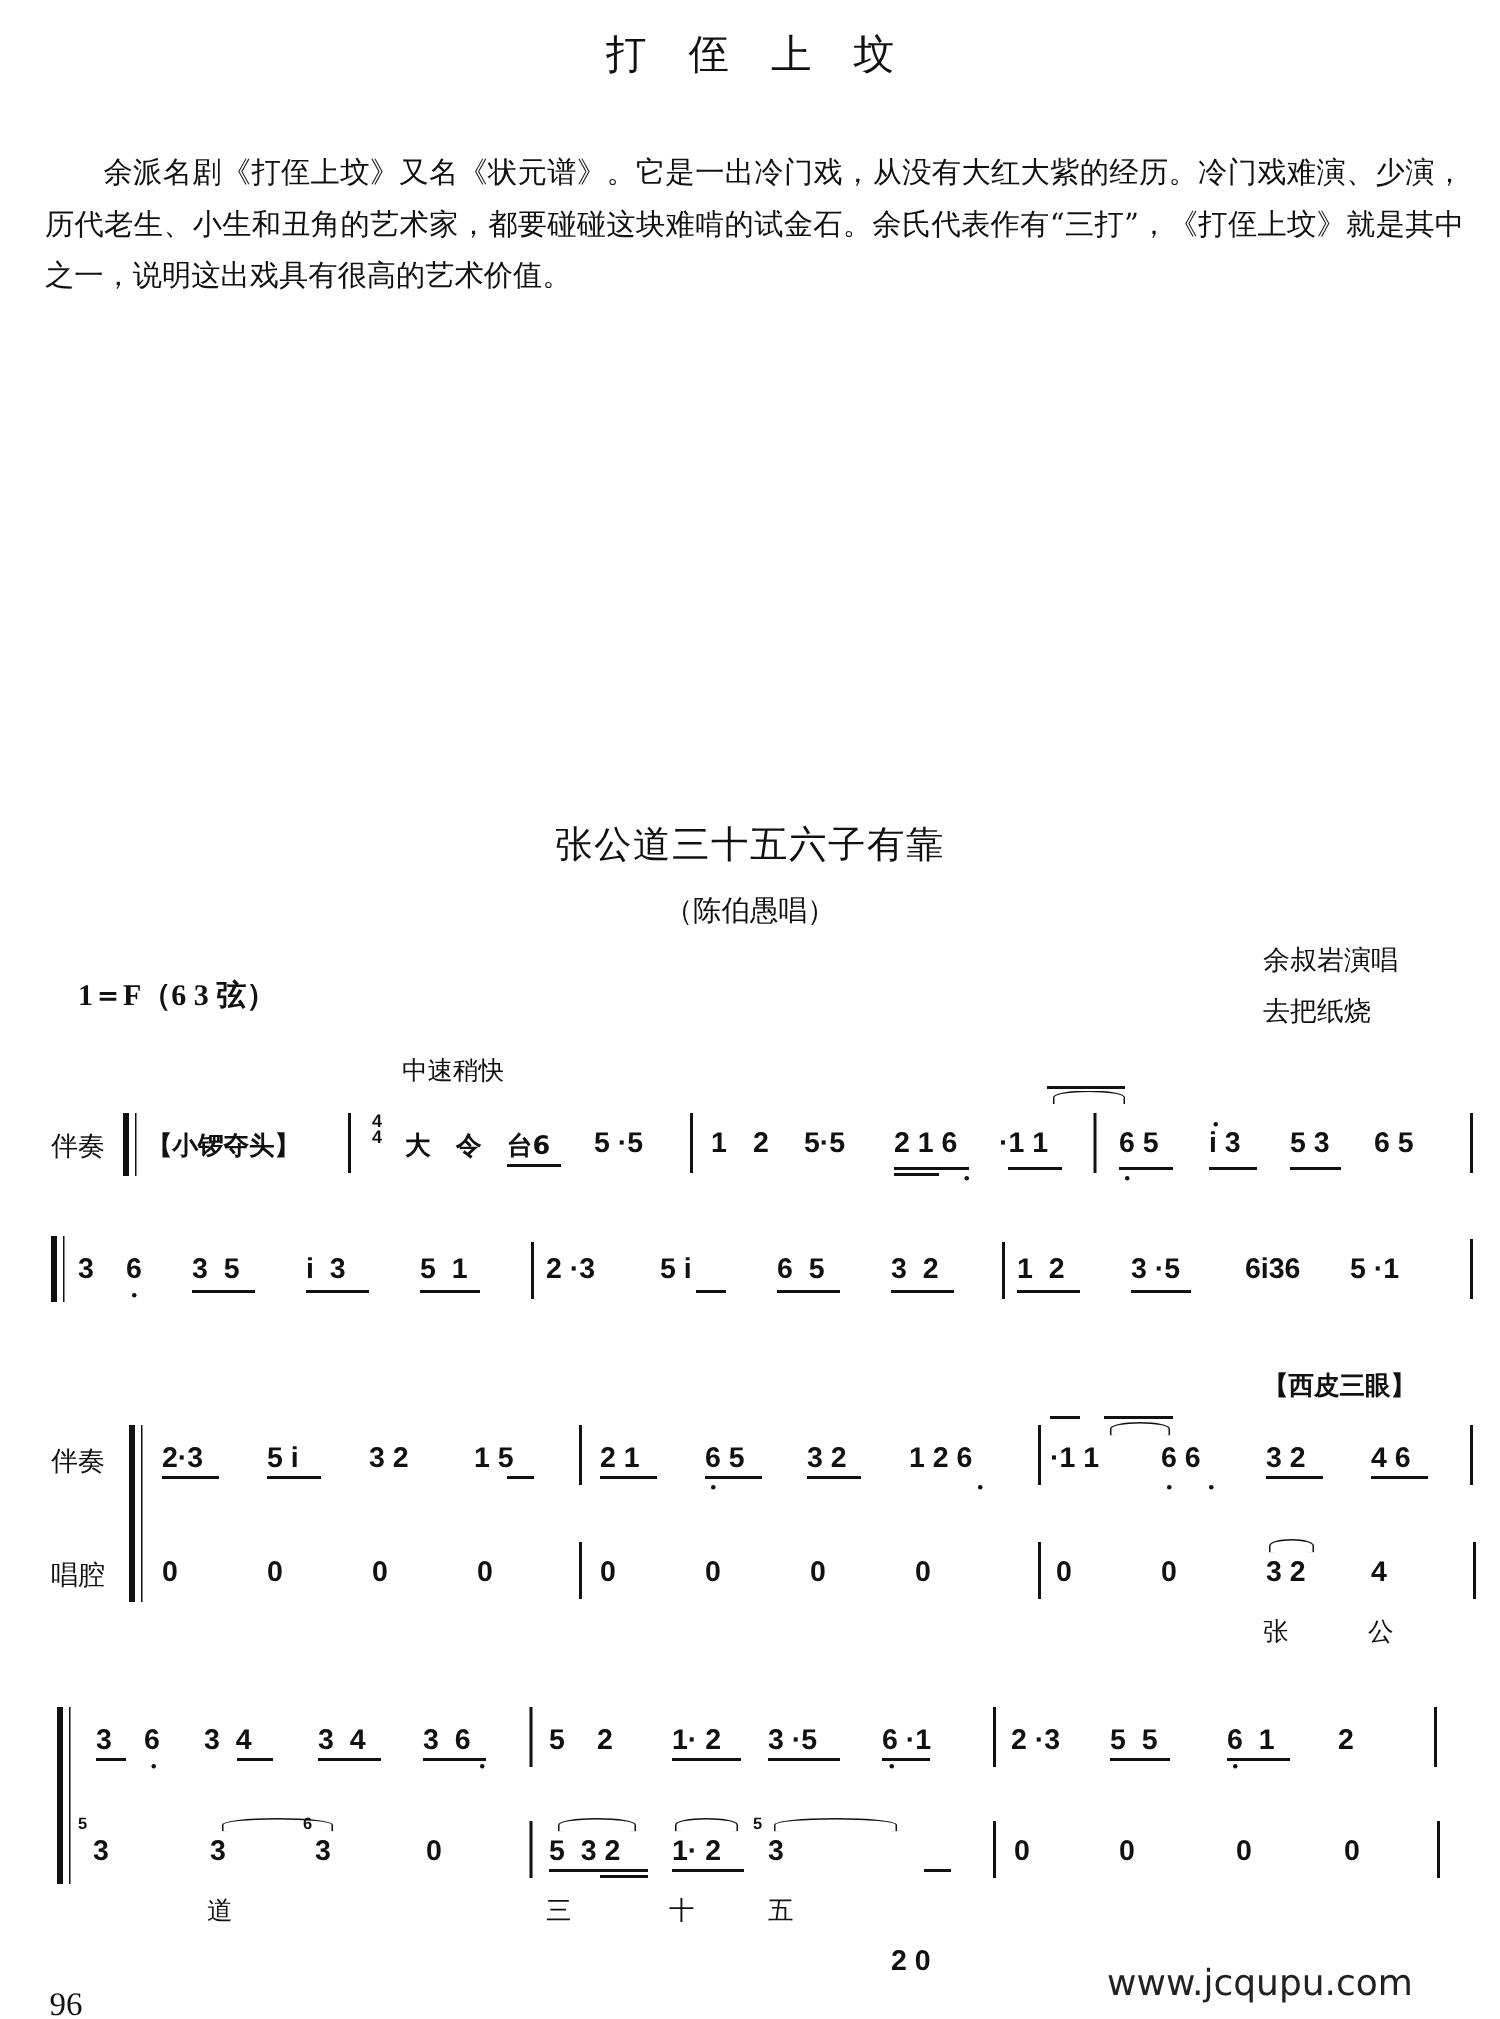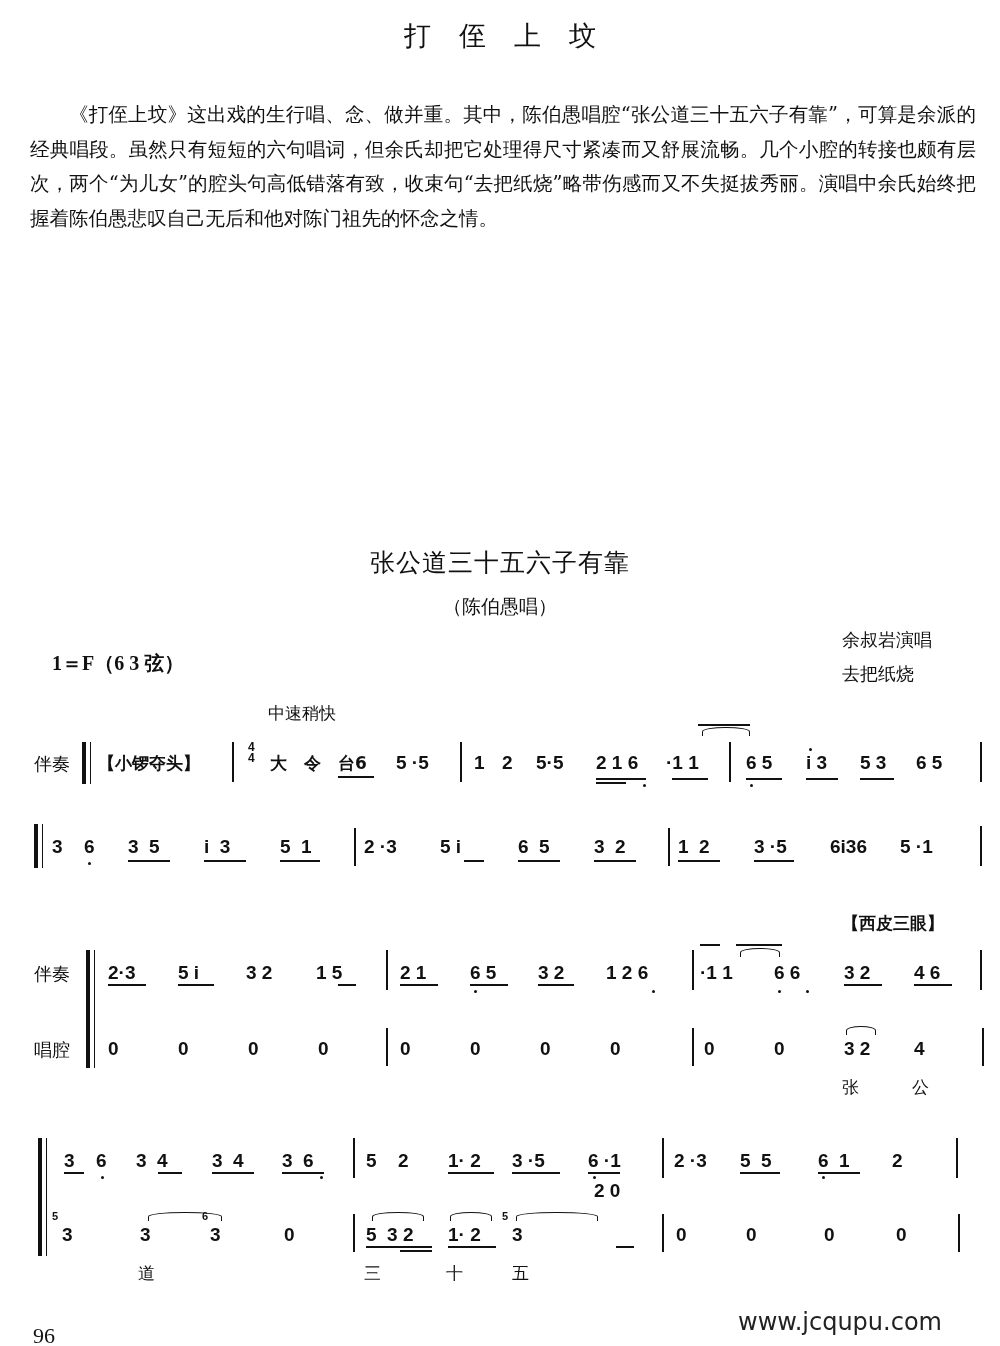--- a/index.html
+++ b/index.html
@@ -26,21 +26,21 @@
   .footer-url { top:1308px; left:738px; font-family:"DejaVu Sans", sans-serif; font-size:24px; color:#222; }
   .slur { border:1.5px solid #111; border-bottom:none; border-radius:50% 50% 0 0; height:8px; }
   .arrow-line { height:1.5px; background:#111; }
 </style>
 </head>
 <body>
 
 <div class="abs title">打侄上坟</div>
 
 <div class="abs para" style="top:98px;">
-  <p style="margin-top:0;">《打侄上坟》这出戏的生行唱、念、做并重。其中，陈伯愚唱腔“张公道三十五六子有靠”，可算是余派的经典唱段。虽然只有短短的六句唱词，但余氏却把它处理得尺寸紧凑而又舒展流畅。几个小腔的转接也颇有层次，两个“为儿女”的腔头句高低错落有致，收束句“去把纸烧”略带伤感而又不失挺拔秀丽。演唱中余氏始终把握着陈伯愚悲叹自己无后和他对陈门祖先的怀念之情。</p>
+  <p>余派名剧《打侄上坟》又名《状元谱》。它是一出冷门戏，从没有大红大紫的经历。冷门戏难演、少演，历代老生、小生和丑角的艺术家，都要碰碰这块难啃的试金石。余氏代表作有“三打”，《打侄上坟》就是其中之一，说明这出戏具有很高的艺术价值。</p>
 </div>
 
 <div class="abs song-title">张公道三十五六子有靠</div>
 <div class="abs song-sub">（陈伯愚唱）</div>
 
 <div class="abs credit" style="top:628px;">余叔岩演唱</div>
 <div class="abs credit" style="top:662px;">去把纸烧</div>
 
 <div class="abs key">1＝F（6 3 弦）</div>
 <div class="abs tempo">中速稍快</div>
@@ -205,21 +205,21 @@
 <div class="abs slur" style="top:1212px; left:372px; width:50px;"></div>
 <div class="abs n" style="top:1224px; left:366px;">5  3 2</div>
 <div class="abs ul" style="top:1246px; left:366px; width:66px;"></div>
 <div class="abs ul" style="top:1250px; left:400px; width:32px;"></div>
 <div class="abs slur" style="top:1212px; left:450px; width:40px;"></div>
 <div class="abs n" style="top:1224px; left:448px;">1· 2</div>
 <div class="abs ul" style="top:1246px; left:448px; width:48px;"></div>
 <div class="abs n" style="top:1210px; left:502px; font-size:11px;">5</div>
 <div class="abs slur" style="top:1212px; left:516px; width:80px;"></div>
 <div class="abs n" style="top:1224px; left:512px;">3</div>
-<div class="abs n" style="top:1180px; left:594px;">2 0</div>
+<div class="abs n" style="top:1297px; left:594px;">2 0</div>
 <div class="abs ul" style="top:1246px; left:616px; width:18px;"></div>
 <div class="abs bar" style="top:1214px; left:662px; height:38px;"></div>
 <div class="abs n" style="top:1224px; left:676px;">0</div>
 <div class="abs n" style="top:1224px; left:746px;">0</div>
 <div class="abs n" style="top:1224px; left:824px;">0</div>
 <div class="abs n" style="top:1224px; left:896px;">0</div>
 <div class="abs bar" style="top:1214px; left:958px; height:38px;"></div>
 
 <div class="abs lyric" style="top:1262px; left:138px;">道</div>
 <div class="abs lyric" style="top:1262px; left:364px;">三</div>

